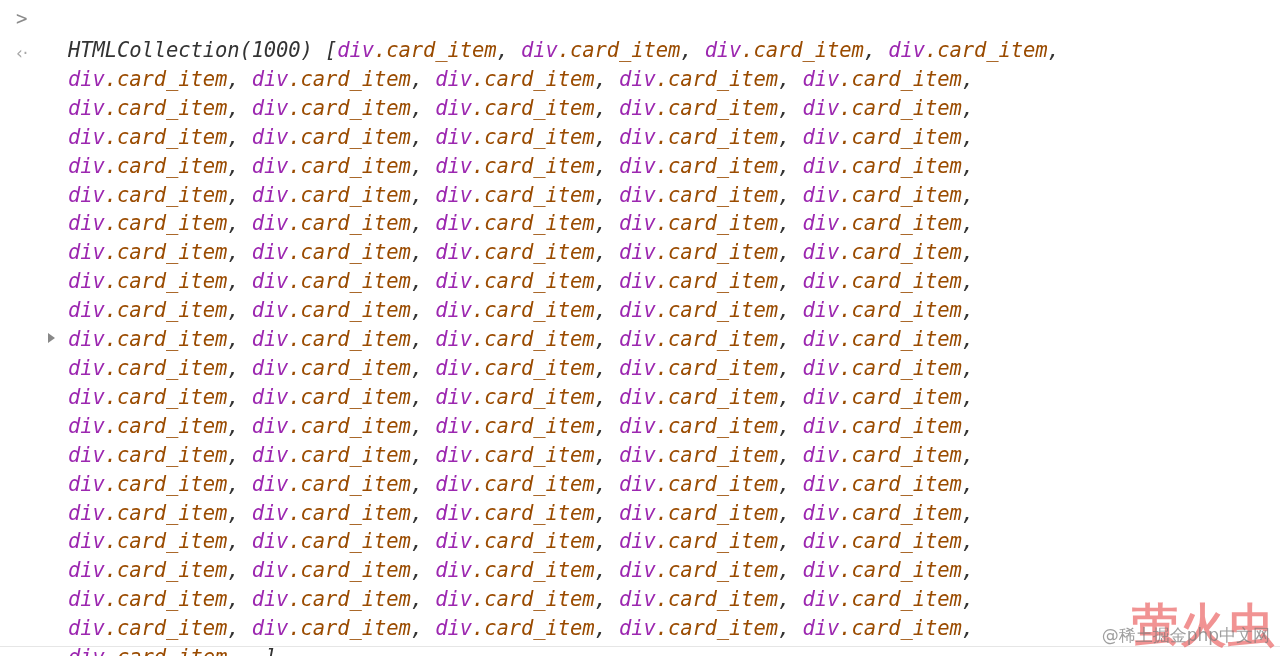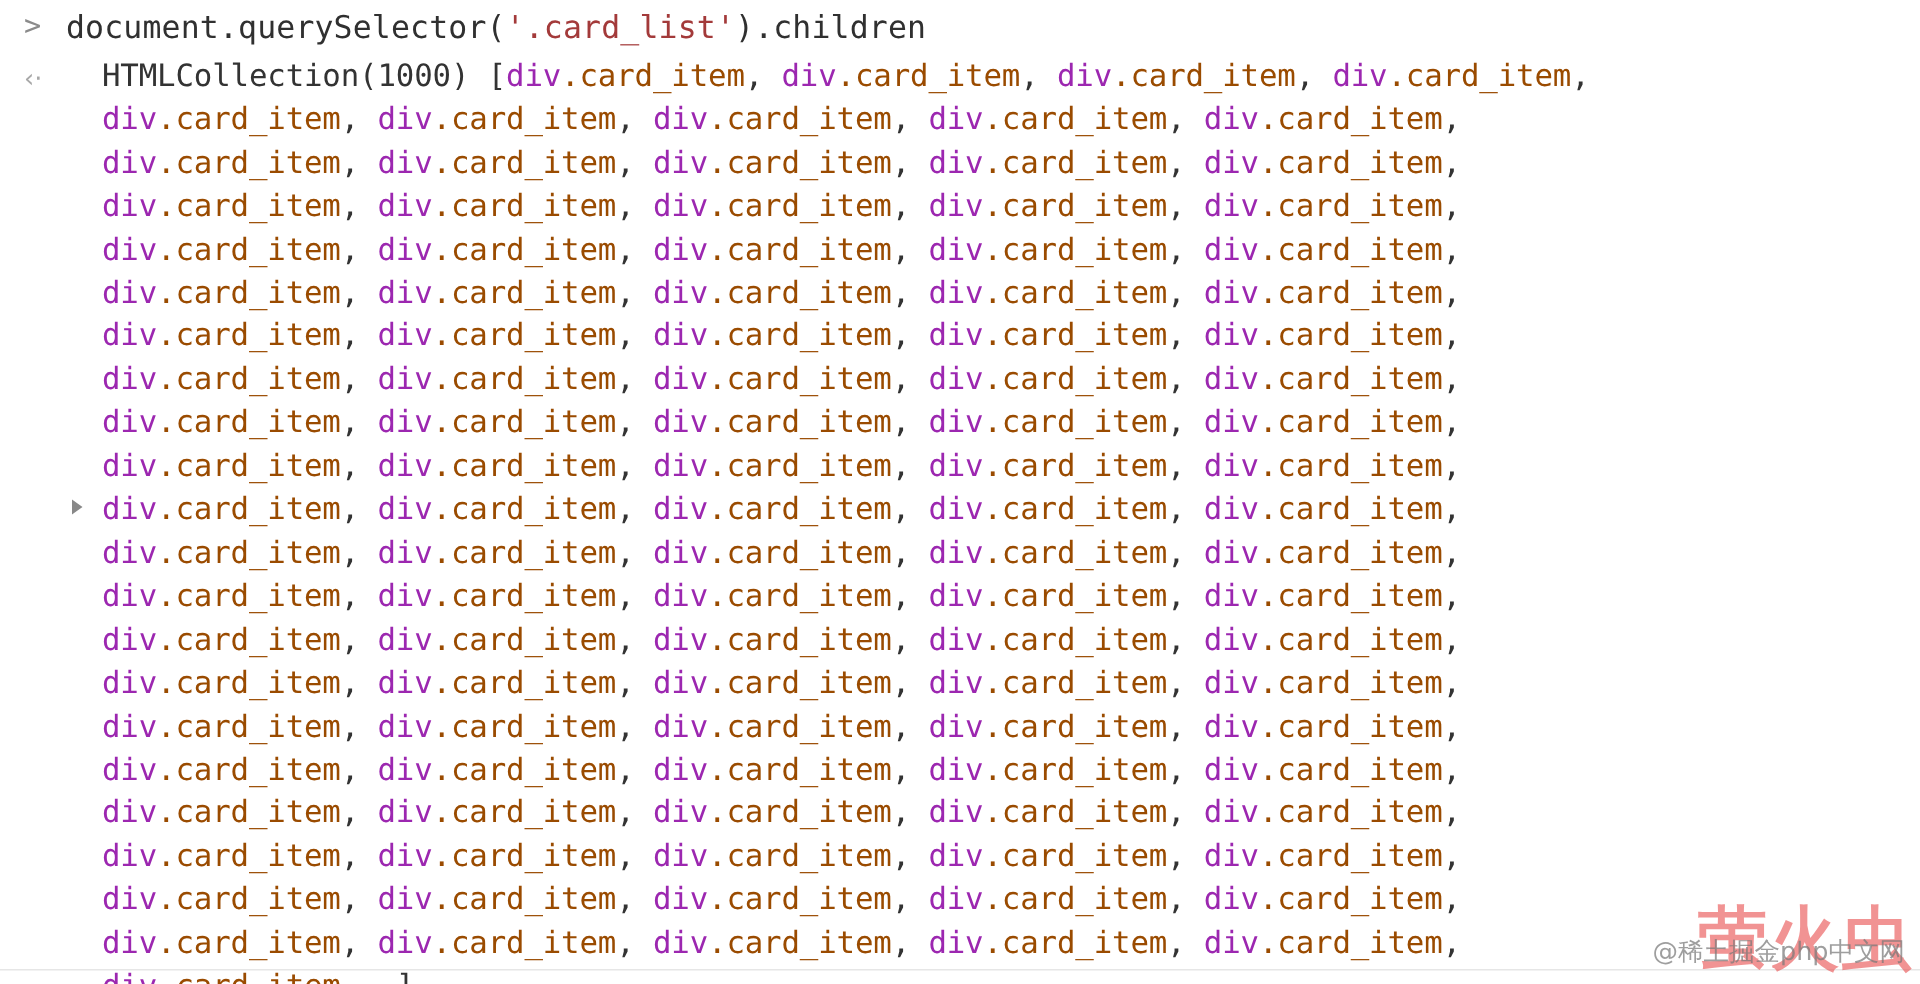--- a/index.html
+++ b/index.html
@@ -77,20 +77,21 @@
     height: 0;
     border-left: 7px solid #888888;
     border-top: 5px solid transparent;
     border-bottom: 5px solid transparent;
   }
 
   .out-line {
     font-size: 20.5px;
     line-height: 28.9px;
     white-space: pre;
+    font-style: italic;
     letter-spacing: -0.1px;
     font-family: "DejaVu Sans Mono", "Liberation Mono", monospace;
   }
   .out-line.first {
     text-indent: 0;
   }
   .tok-coll { color: #333333; }
   .tok-punct { color: #333333; }
   .tok-tag { color: #9c27b0; }
   .tok-cls { color: #9a4b00; }
@@ -133,21 +134,20 @@
     background: #e6e6e6;
   }
 </style>
 </head>
 <body>
 
 <div class="console">
 
   <div class="cmd-row">
     <span class="prompt-icon">&gt;</span>
-    <span class="cmd-text"><span>document.querySelector(</span><span class="tok-str">'.card_list'</span><span>).children</span></span>
   </div>
 
   <div class="result-block">
     <span class="return-icon">‹·</span>
     <span class="expand-icon"></span>
     <div id="result-lines">
         <div class="out-line first"><span class="tok-coll">HTMLCollection(1000) </span><span class="tok-punct">[</span><span class="tok-tag">div</span><span class="tok-cls">.card_item</span><span class="tok-punct">, </span><span class="tok-tag">div</span><span class="tok-cls">.card_item</span><span class="tok-punct">, </span><span class="tok-tag">div</span><span class="tok-cls">.card_item</span><span class="tok-punct">, </span><span class="tok-tag">div</span><span class="tok-cls">.card_item</span><span class="tok-punct">, </span></div>
         <div class="out-line"><span class="tok-tag">div</span><span class="tok-cls">.card_item</span><span class="tok-punct">, </span><span class="tok-tag">div</span><span class="tok-cls">.card_item</span><span class="tok-punct">, </span><span class="tok-tag">div</span><span class="tok-cls">.card_item</span><span class="tok-punct">, </span><span class="tok-tag">div</span><span class="tok-cls">.card_item</span><span class="tok-punct">, </span><span class="tok-tag">div</span><span class="tok-cls">.card_item</span><span class="tok-punct">, </span></div>
         <div class="out-line"><span class="tok-tag">div</span><span class="tok-cls">.card_item</span><span class="tok-punct">, </span><span class="tok-tag">div</span><span class="tok-cls">.card_item</span><span class="tok-punct">, </span><span class="tok-tag">div</span><span class="tok-cls">.card_item</span><span class="tok-punct">, </span><span class="tok-tag">div</span><span class="tok-cls">.card_item</span><span class="tok-punct">, </span><span class="tok-tag">div</span><span class="tok-cls">.card_item</span><span class="tok-punct">, </span></div>
         <div class="out-line"><span class="tok-tag">div</span><span class="tok-cls">.card_item</span><span class="tok-punct">, </span><span class="tok-tag">div</span><span class="tok-cls">.card_item</span><span class="tok-punct">, </span><span class="tok-tag">div</span><span class="tok-cls">.card_item</span><span class="tok-punct">, </span><span class="tok-tag">div</span><span class="tok-cls">.card_item</span><span class="tok-punct">, </span><span class="tok-tag">div</span><span class="tok-cls">.card_item</span><span class="tok-punct">, </span></div>

